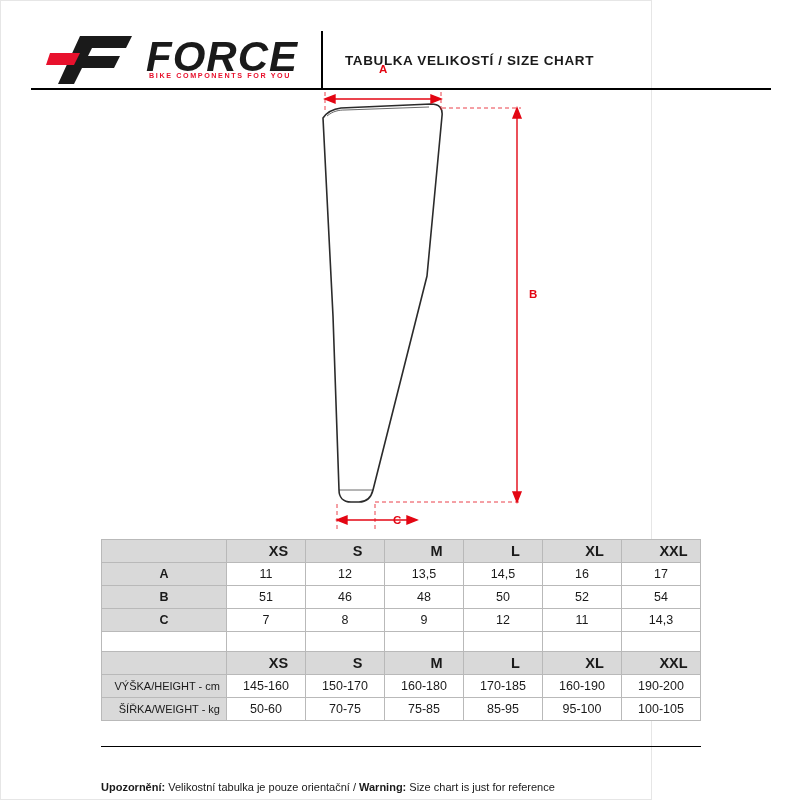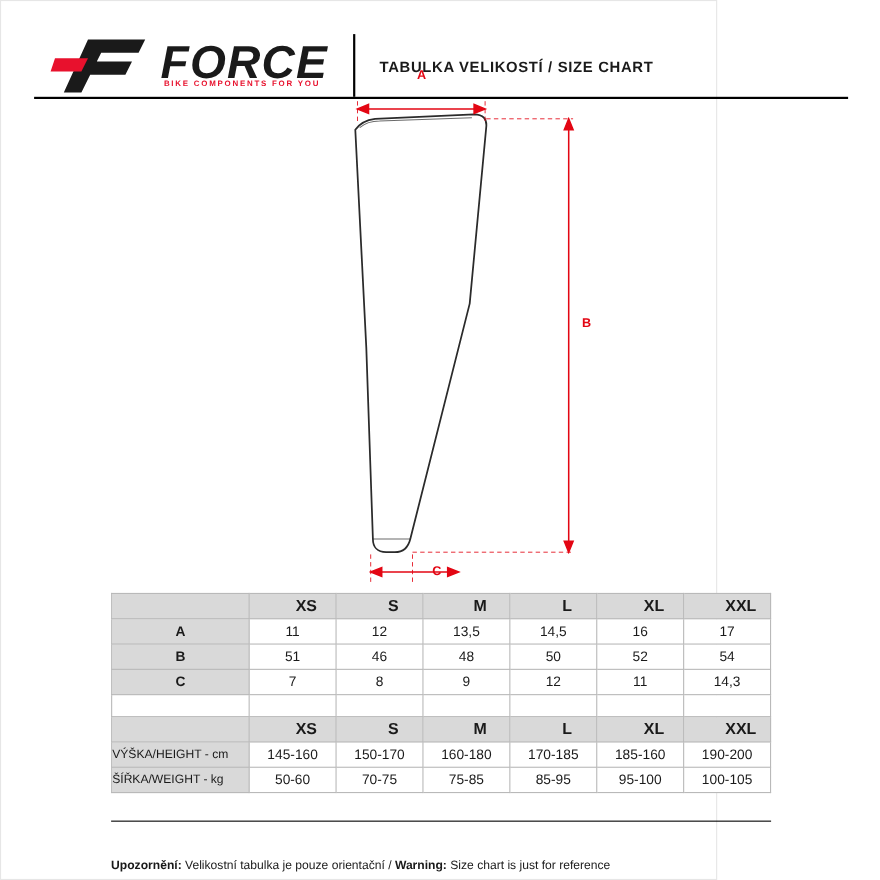--- a/index.html
+++ b/index.html
@@ -116,21 +116,21 @@
     padding: 0;
   }
   .size-table .lab {
     width: 124px;
     background: #d9d9d9;
     font-weight: bold;
     font-size: 12.5px;
     text-align: center;
   }
   .size-table .lab-right {
-    text-align: left;
+    text-align: right;
     padding-right: 6px;
     font-weight: normal;
     font-size: 11px;
   }
   .size-table .hdr {
     background: #d9d9d9;
     font-weight: bold;
     font-size: 14.5px;
     padding-left: 25px;
   }
@@ -304,21 +304,21 @@
         <td class="hdr">XL</td>
         <td class="hdr">XXL</td>
       </tr>
 
       <tr>
         <td class="lab lab-right">VÝŠKA/HEIGHT - cm</td>
         <td class="val">145-160</td>
         <td class="val">150-170</td>
         <td class="val">160-180</td>
         <td class="val">170-185</td>
-        <td class="val">185-160</td>
+        <td class="val">160-190</td>
         <td class="val">190-200</td>
       </tr>
 
       <tr>
         <td class="lab lab-right">ŠÍŘKA/WEIGHT - kg</td>
         <td class="val">50-60</td>
         <td class="val">70-75</td>
         <td class="val">75-85</td>
         <td class="val">85-95</td>
         <td class="val">95-100</td>

